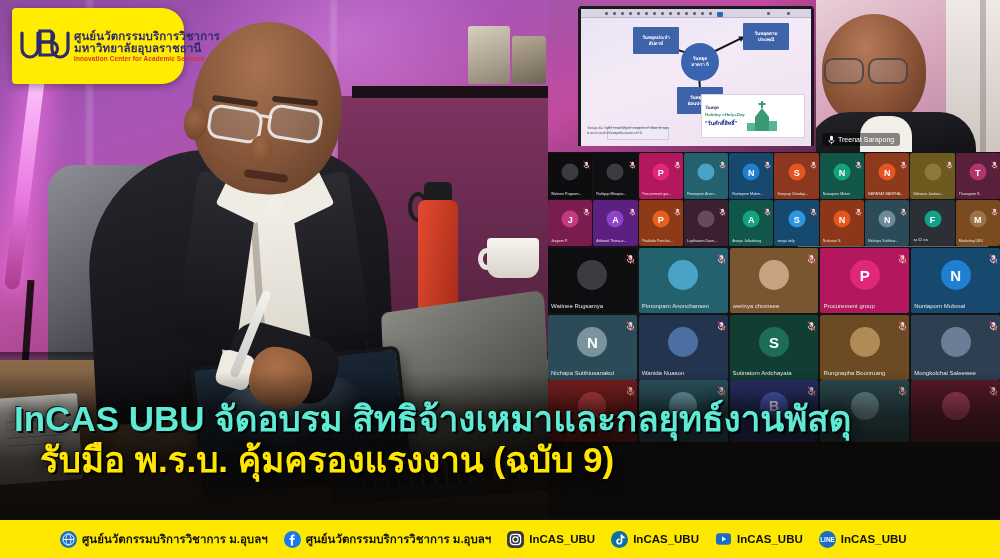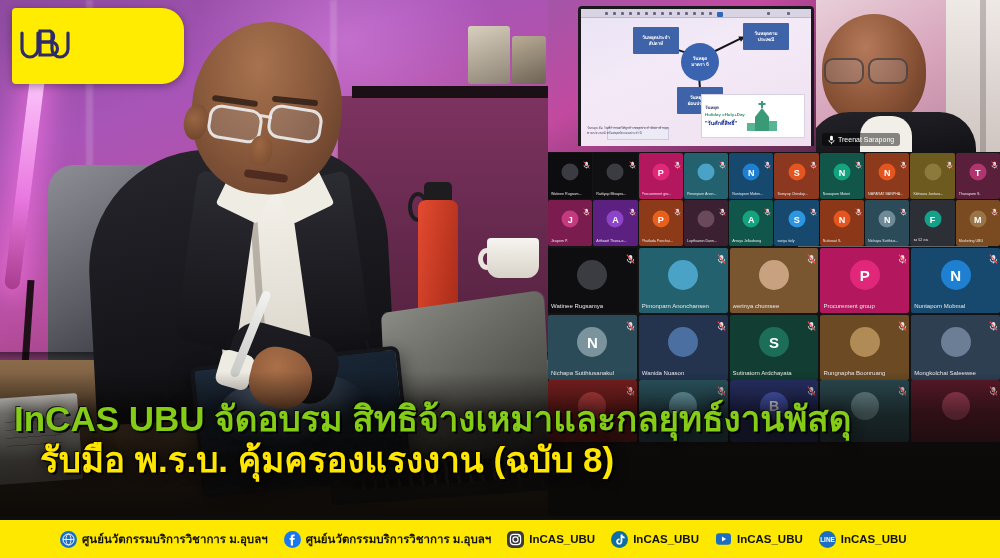--- a/index.html
+++ b/index.html
@@ -763,26 +763,31 @@
     <div class="logo-mark">
       <svg viewBox="0 0 52 50" width="52" height="50">
         <g fill="none" stroke="#2f2a6b" stroke-width="3.2" stroke-linecap="round">
           <path d="M4 12 v16 a8 8 0 0 0 16 0 V12"></path>
           <path d="M22 10 h10 a6 6 0 0 1 0 11 h-10 z"></path>
           <path d="M22 21 h11 a6.5 6.5 0 0 1 0 13 h-11 z"></path>
           <path d="M34 12 v16 a8 8 0 0 0 16 0 V12"></path>
         </g>
       </svg>
     </div>
+    <div class="logo-text">
+      <div class="logo-th1" style="color: rgb(47, 42, 107);">ศูนย์นวัตกรรมบริการวิชาการ</div>
+      <div class="logo-th2" style="color: rgb(47, 42, 107);">มหาวิทยาลัยอุบลราชธานี</div>
+      <div class="logo-en" style="color: rgb(214, 52, 42);">Innovation Center for Academic Services</div>
+    </div>
   </div>
 
   <div class="hl-fade"></div>
   <div class="headline">
-    <div class="hl-line" style="color: #84cc16;">InCAS UBU จัดอบรม สิทธิจ้างเหมาและกลยุทธ์งานพัสดุ</div>
-    <div class="hl-line l2" style="color: rgb(255, 230, 0);">รับมือ พ.ร.บ. คุ้มครองแรงงาน (ฉบับ 8)</div>
+    <div class="hl-line" style="color: #5eead4;">InCAS UBU จัดอบรม สิทธิจ้างเหมาและกลยุทธ์งานพัสดุ</div>
+    <div class="hl-line l2" style="color: rgb(255, 230, 0);">รับมือ พ.ร.บ. คุ้มครองแรงงาน (ฉบับ 9)</div>
   </div>
 
   <div class="bar-top"></div>
   <div class="footer" style="background: rgb(255, 232, 0);">
       <div class="f-item">
         <span class="f-ico" style="background: rgb(26, 111, 196);">
           <svg viewBox="0 0 17 17" width="13" height="13">
             <circle cx="8.5" cy="8.5" r="7.2" fill="none" stroke="#fff" stroke-width="1.3"></circle>
             <ellipse cx="8.5" cy="8.5" rx="3.2" ry="7.2" fill="none" stroke="#fff" stroke-width="1.1"></ellipse>
             <line x1="1.4" y1="8.5" x2="15.6" y2="8.5" stroke="#fff" stroke-width="1.1"></line>

